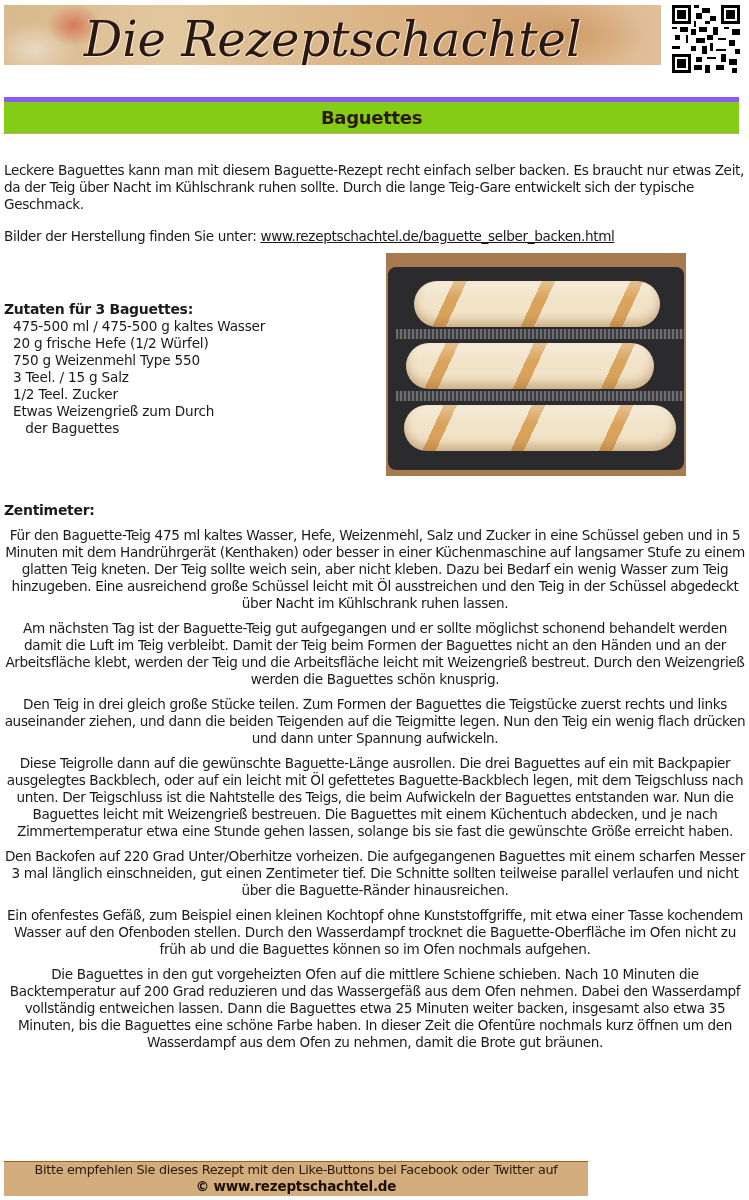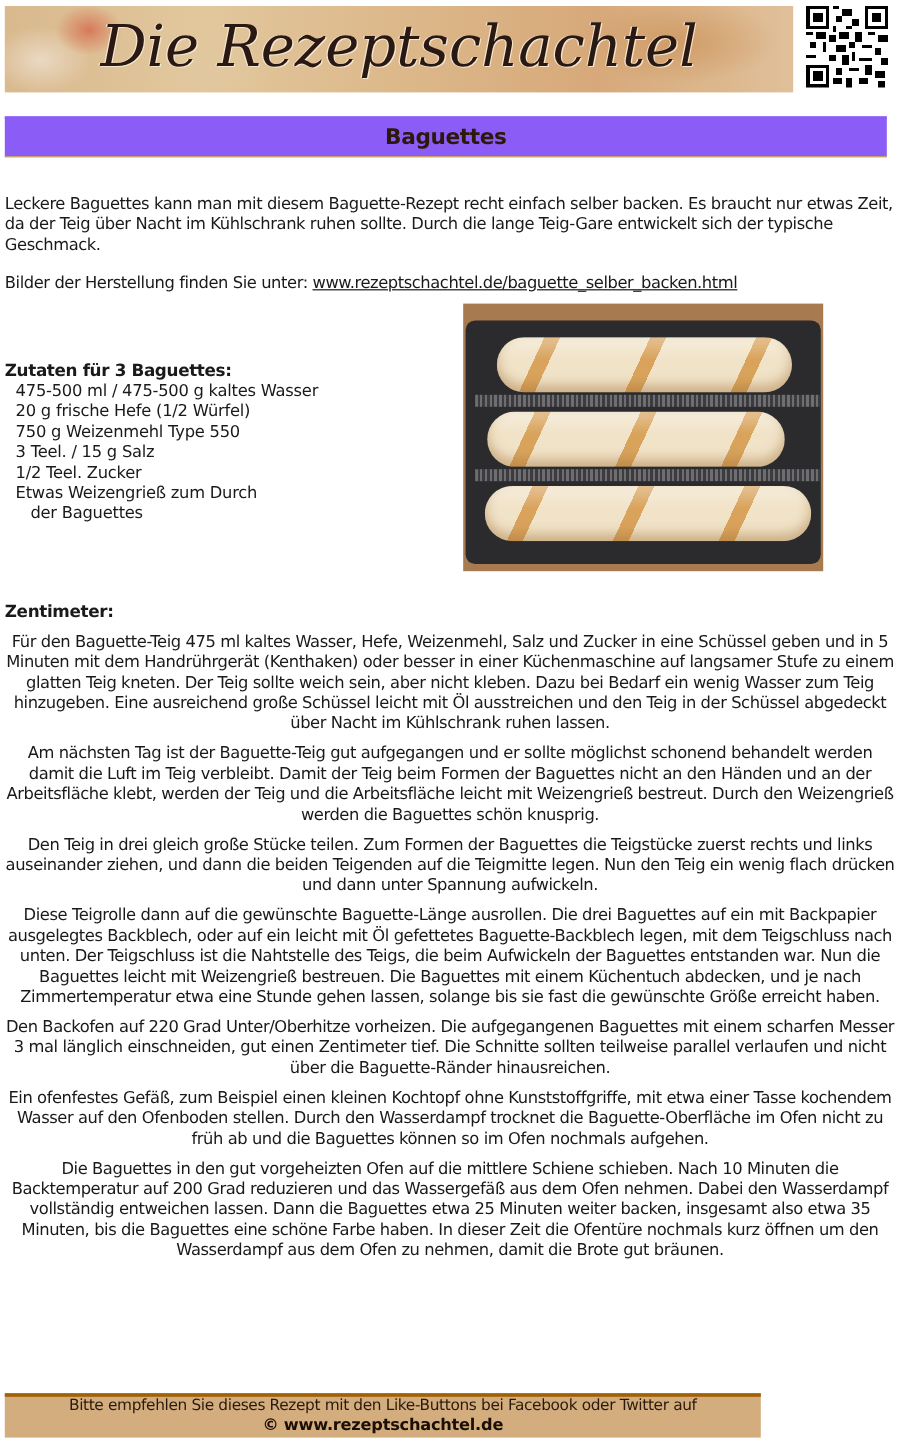--- a/index.html
+++ b/index.html
@@ -1,33 +1,33 @@
 <!DOCTYPE html>
 <html><head>
   <meta charset="utf-8">
   <style>
     html, body { margin: 0; padding: 0; background: #ffffff; }
     body { width: 749px; height: 1200px; position: relative; overflow: hidden;
            font-family: "DejaVu Sans", sans-serif; color: #1a1a1a; }
-    .banner { position: absolute; left: 4px; top: 5px; width: 657px; height: 72px;
+    .banner { position: absolute; left: 4px; top: 5px; width: 657px; height: 60px;
       background:
         radial-gradient(ellipse 40px 30px at 70px 20px, rgba(214,110,80,0.85), rgba(214,110,80,0) 70%),
         radial-gradient(ellipse 60px 40px at 30px 45px, rgba(235,220,200,0.9), rgba(235,220,200,0) 70%),
         radial-gradient(ellipse 80px 40px at 170px 50px, rgba(225,200,160,0.9), rgba(225,200,160,0) 70%),
         radial-gradient(ellipse 120px 50px at 560px 30px, rgba(205,150,95,0.8), rgba(205,150,95,0) 70%),
         linear-gradient(90deg, #d9b98e 0%, #e2c79d 25%, #dcb88a 50%, #d7a97a 75%, #e0c09a 100%);
       overflow: hidden; }
     .banner-title { position: absolute; left: 0; right: 0; top: 2px; text-align: center;
       font-family: "DejaVu Serif", serif; font-style: italic; font-size: 48px; line-height: 64px;
       color: #2a1812; letter-spacing: 0px;
       text-shadow: 1px 1px 0 #f5e6cf, -1px 0 0 #f5e6cf; }
     .qr { position: absolute; left: 671px; top: 5px; width: 70px; height: 68px; background: #fff; }
     .qr svg { display: block; }
     .title-band { position: absolute; left: 4px; top: 97px; width: 735px; height: 31px;
-      background: #8b5cf6; border-top: 2px solid #8b5cf6; border-bottom: 1px solid #c8a06e;
+      background: #84cc16; border-top: 5px solid #8b5cf6; border-bottom: 1px solid #c8a06e;
       text-align: center; }
     .title-band h1 { margin: 0; font-family: "DejaVu Sans", sans-serif; font-weight: bold;
       font-size: 18px; line-height: 31px; color: #2b1a0c; letter-spacing: -0.3px; }
     .text { font-family: "DejaVu Sans", sans-serif; font-size: 13.6px; line-height: 17px;
       color: #1a1a1a; letter-spacing: -0.35px; }
     .intro { position: absolute; left: 4px; top: 162px; width: 740px; margin: 0; }
     .source { position: absolute; left: 4px; top: 228px; width: 740px; margin: 0; }
     .source a { color: #1a1a1a; text-decoration: underline; }
     .ing-heading { position: absolute; left: 4px; top: 301px; margin: 0; font-weight: bold;
       font-size: 14px; line-height: 17px; color: #1a1a1a; letter-spacing: -0.3px; }
@@ -41,22 +41,22 @@
       repeating-linear-gradient(90deg, #6e6e72 0 2px, #3c3c3f 2px 4px); }
     .loaf { position: absolute; height: 46px; border-radius: 24px;
       background:
         linear-gradient(180deg, rgba(255,255,255,0.35), rgba(255,255,255,0) 40%),
         repeating-linear-gradient(115deg, #f1e3c8 0 36px, #d9a35c 36px 48px, #f1e3c8 48px 80px);
       box-shadow: inset 0 -6px 10px rgba(160,110,50,0.45); }
     .zub-heading { position: absolute; left: 4px; top: 502px; margin: 0; font-weight: bold;
       font-size: 14px; line-height: 17px; color: #1a1a1a; letter-spacing: -0.3px; }
     .steps { position: absolute; left: 4px; top: 527px; width: 742px; margin: 0; text-align: center; }
     .steps p { margin: 0 0 8px 0; }
-    .footer-band { position: absolute; left: 4px; top: 1161px; width: 630px; height: 34px;
-      background: #d4ad7e; border-top: 3px solid #a16207; text-align: center; }
+    .footer-band { position: absolute; left: 4px; top: 1161px; width: 584px; height: 34px;
+      background: #d4ad7e; border-top: 1px solid #a16207; text-align: center; }
     .footer-line { font-size: 12.8px; line-height: 16px; color: #2b1a0c; letter-spacing: -0.3px; }
     .footer-copy { font-size: 13.5px; line-height: 17px; color: #1a0e05; font-weight: bold; letter-spacing: -0.2px; }
   </style>
 </head>
 <body>
 
 <div class="banner">
   <div class="banner-title">Die Rezeptschachtel</div>
 </div>
 

